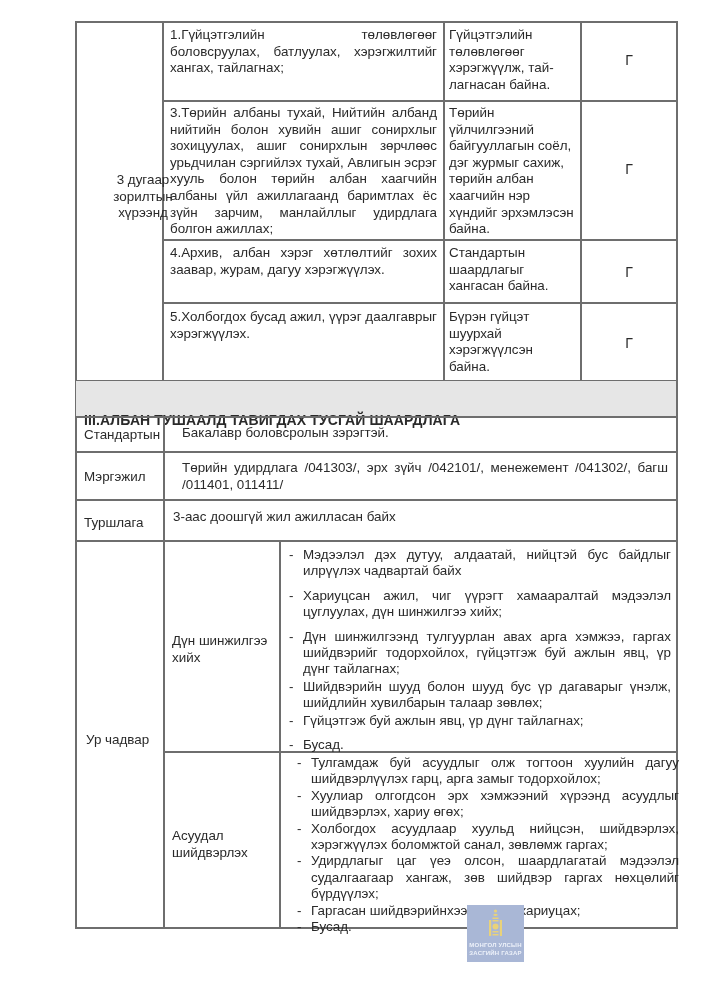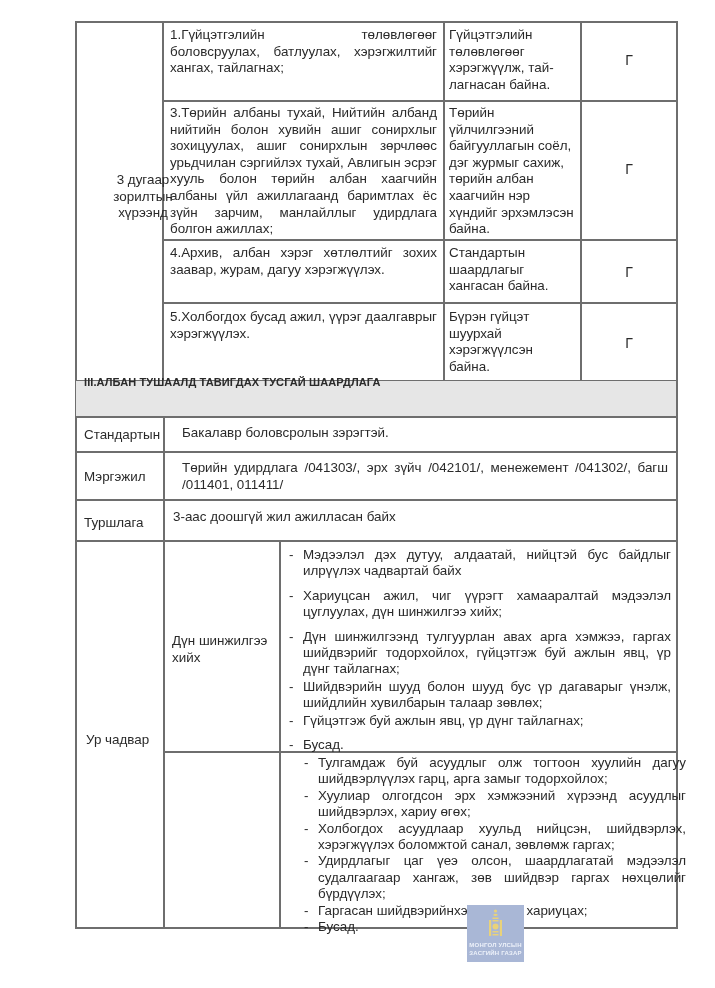--- a/index.html
+++ b/index.html
@@ -9,21 +9,21 @@
   }
   .doc { position:absolute; left:0; top:0; width:715px; height:988px; }
   .b { position:absolute; box-sizing:border-box; }
   .line-h { position:absolute; height:1.5px; background:#6e6e6e; }
   .line-v { position:absolute; width:1.5px; background:#6e6e6e; }
   .txt { position:absolute; line-height:16.6px; }
   .just { text-align:justify; text-align-last:left; }
   .center { text-align:center; }
   .grade { position:absolute; font-size:14px; text-align:center; }
   .hdr { position:absolute; left:76px; top:381px; width:600px; height:35px; background:#e6e6e6; }
-  .hdr-text { position:absolute; left:84px; top:376px; font-weight:bold; font-size:11px; letter-spacing:0.1px; }
+  .hdr-text { position:absolute; left:84px; top:412px; font-weight:bold; font-size:14px; letter-spacing:0.1px; }
   ul.dash { list-style:none; margin:0; padding:0; }
   ul.dash li { position:relative; padding-left:20px; line-height:16.4px; text-align:justify; text-align-last:left; }
   ul.dash li::before { content:"-"; position:absolute; left:6px; top:0; }
   .logo {
     position:absolute; left:467px; top:905px; width:57px; height:57px; background:#a9b7d6;
   }
   .logo-sym { position:absolute; left:21px; top:3px; width:15px; height:30px; }
   .logo-t1, .logo-t2 { position:absolute; left:0; width:57px; text-align:center; color:#eef2fa; font-size:6px; font-weight:bold; letter-spacing:0.2px; }
   .logo-t1 { top:37px; }
   .logo-t2 { top:45px; }
@@ -98,22 +98,23 @@
     <ul class="dash">
       <li style="margin-bottom:8px;">Мэдээлэл дэх дутуу, алдаатай, нийцтэй бус байдлыг илрүүлэх чадвартай байх</li>
       <li style="margin-bottom:8px;">Хариуцсан ажил, чиг үүрэгт хамааралтай мэдээлэл цуглуулах, дүн шинжилгээ хийх;</li>
       <li style="margin-bottom:1px;">Дүн шинжилгээнд тулгуурлан авах арга хэмжээ, гаргах шийдвэрийг тодорхойлох, гүйцэтгэж буй ажлын явц, үр дүнг тайлагнах;</li>
       <li style="margin-bottom:1px;">Шийдвэрийн шууд болон шууд бус үр дагаварыг үнэлж, шийдлийн хувилбарын талаар зөвлөх;</li>
       <li style="margin-bottom:8px;">Гүйцэтгэж буй ажлын явц, үр дүнг тайлагнах;</li>
       <li>Бусад.</li>
     </ul>
   </div>
 
+  <div class="txt" style="left:172px; top:828px; width:100px;">Асуудал шийдвэрлэх</div>
 
-  <div class="b" style="left:298px; top:755px; width:388px;">
+  <div class="b" style="left:291px; top:755px; width:388px;">
     <ul class="dash">
       <li>Тулгамдаж буй асуудлыг олж тогтоон хуулийн дагуу шийдвэрлүүлэх гарц, арга замыг тодорхойлох;</li>
       <li>Хуулиар олгогдсон эрх хэмжээний хүрээнд асуудлыг шийдвэрлэх, хариу өгөх;</li>
       <li>Холбогдох асуудлаар хуульд нийцсэн, шийдвэрлэх, хэрэгжүүлэх боломжтой санал, зөвлөмж гаргах;</li>
       <li>Удирдлагыг цаг үеэ олсон, шаардлагатай мэдээлэл судалгаагаар хангаж, зөв шийдвэр гаргах нөхцөлийг бүрдүүлэх;</li>
       <li>Гаргасан шийдвэрийнхээ үр дүнг хариуцах;</li>
       <li>Бусад.</li>
     </ul>
   </div>
 

